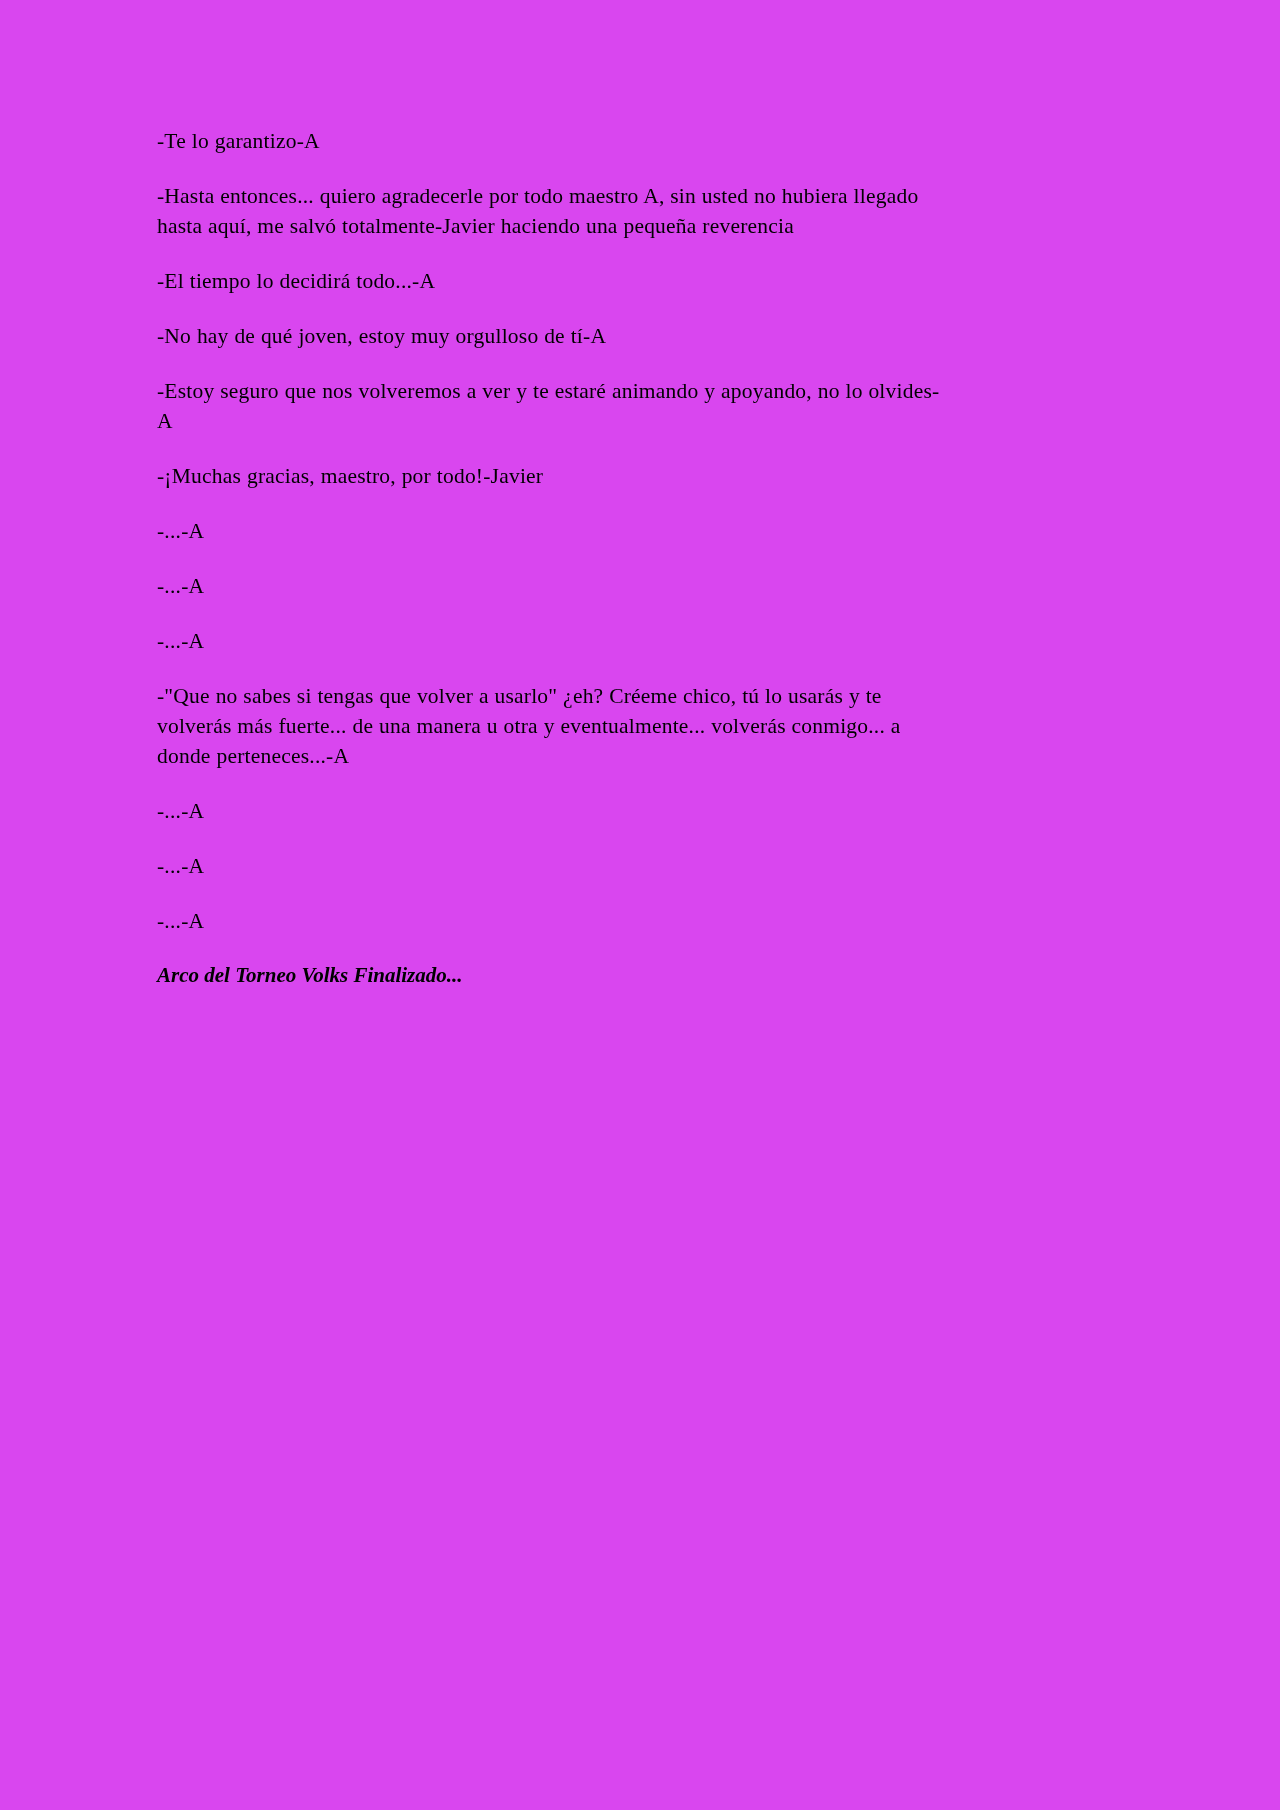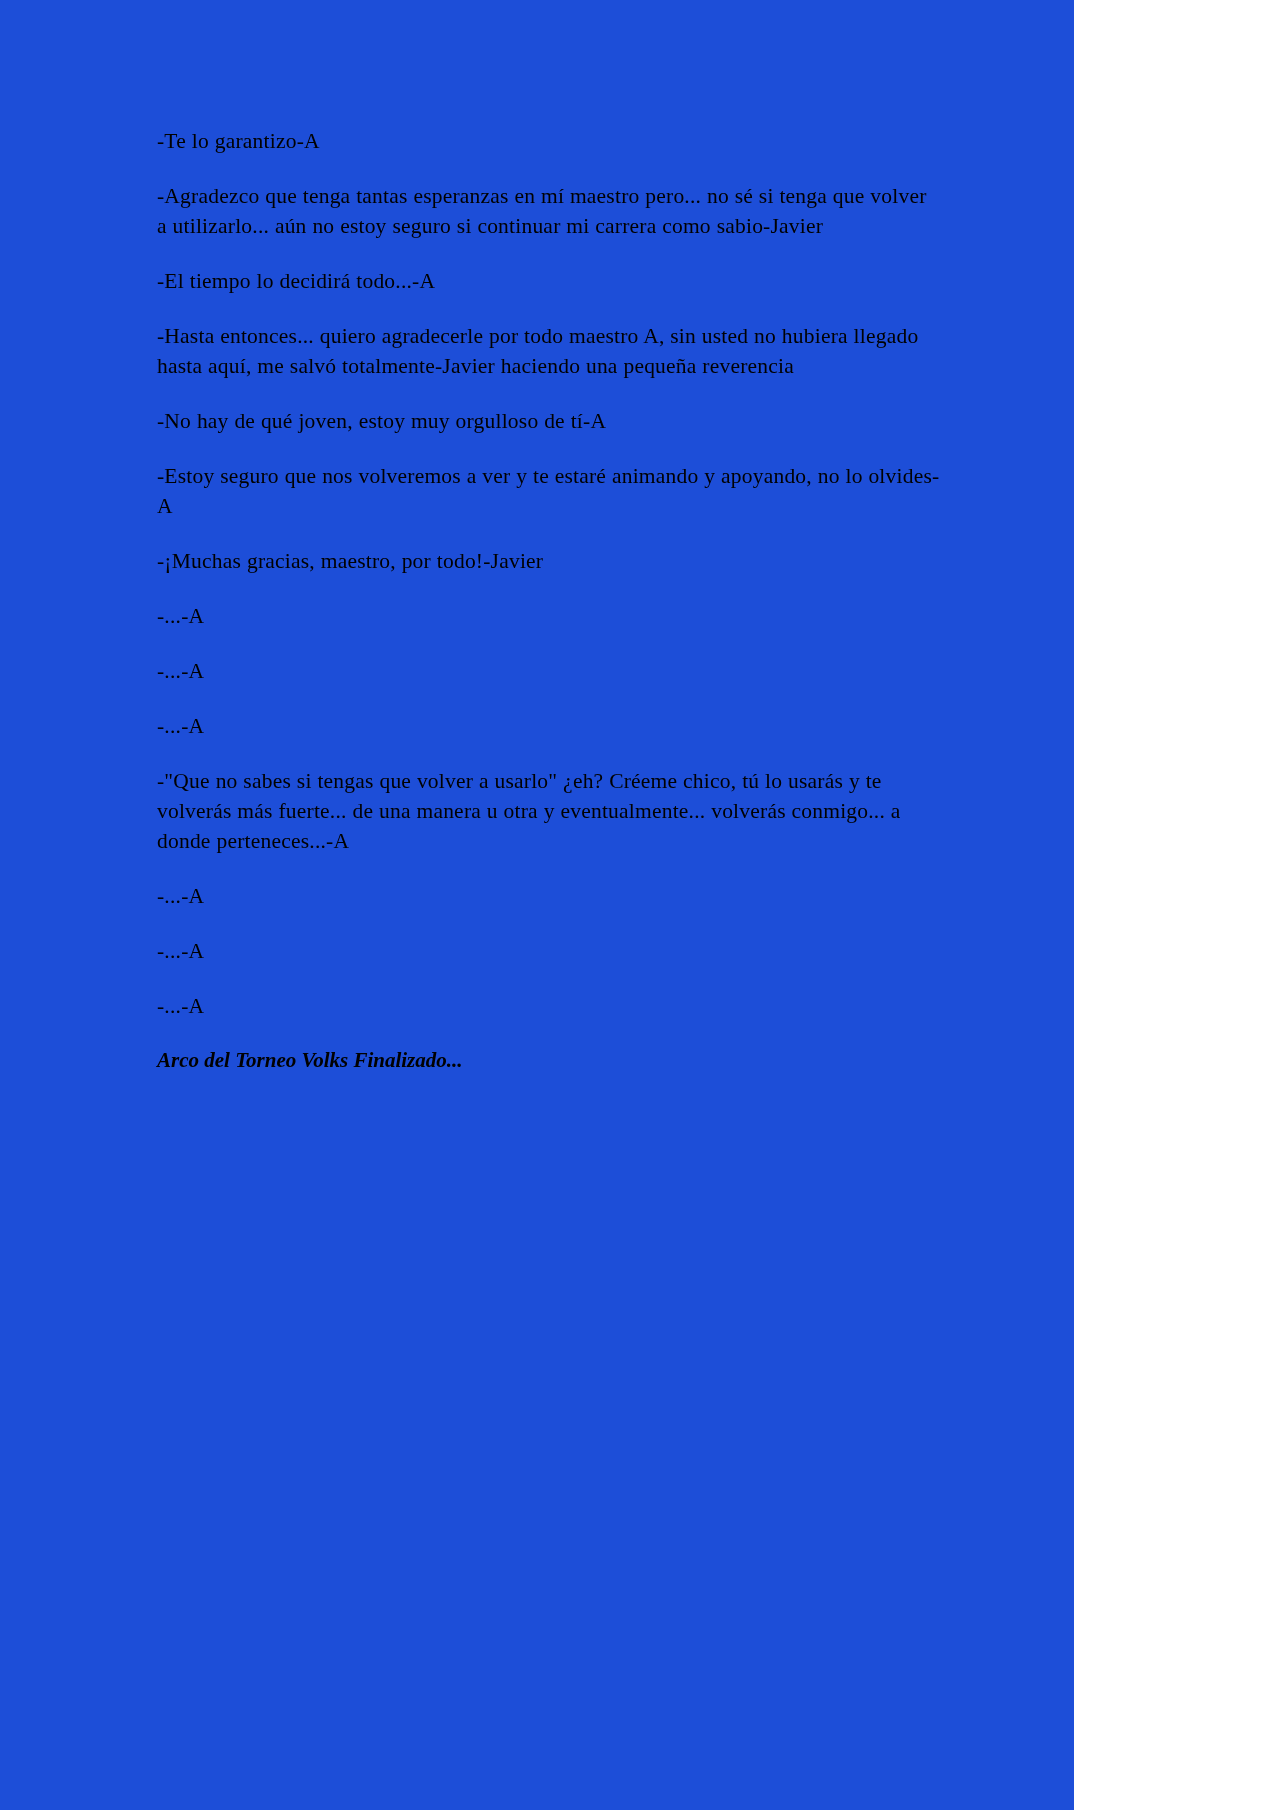--- a/index.html
+++ b/index.html
@@ -7,23 +7,23 @@
     margin: 0;
     padding: 0;
     background: #ffffff;
   }
   body {
     font-family: "Liberation Serif", "DejaVu Serif", serif;
     color: #000000;
   }
   .page {
     position: relative;
-    width: 1074px;
+    width: 1280px;
     height: 1810px;
-    background: #1d4ed8;
+    background: #d946ef;
     box-sizing: border-box;
     overflow: hidden;
   }
   .content {
     position: absolute;
     left: 157px;
     top: 126px;
     width: 785px;
   }
   .para {
@@ -47,23 +47,22 @@
     margin-top: 18px;
   }
 </style>
 </head>
 <body>
 
 <div class="page">
   <div class="content">
 
     <p class="para">-Te lo garantizo-A</p>
-    <p class="para">-Agradezco que tenga tantas esperanzas en mí maestro pero... no sé si tenga que volver a utilizarlo... aún no estoy seguro si continuar mi carrera como sabio-Javier</p>
+    <p class="para">-Hasta entonces... quiero agradecerle por todo maestro A, sin usted no hubiera llegado hasta aquí, me salvó totalmente-Javier haciendo una pequeña reverencia</p>
     <p class="para">-El tiempo lo decidirá todo...-A</p>
-    <p class="para">-Hasta entonces... quiero agradecerle por todo maestro A, sin usted no hubiera llegado hasta aquí, me salvó totalmente-Javier haciendo una pequeña reverencia</p>
     <p class="para">-No hay de qué joven, estoy muy orgulloso de tí-A</p>
     <p class="para">-Estoy seguro que nos volveremos a ver y te estaré animando y apoyando, no lo olvides-A</p>
     <p class="para">-¡Muchas gracias, maestro, por todo!-Javier</p>
     <p class="para">-...-A</p>
     <p class="para">-...-A</p>
     <p class="para">-...-A</p>
     <p class="para">-"Que no sabes si tengas que volver a usarlo" ¿eh? Créeme chico, tú lo usarás y te volverás más fuerte... de una manera u otra y eventualmente... volverás conmigo... a donde perteneces...-A</p>
     <p class="para">-...-A</p>
     <p class="para">-...-A</p>
     <p class="para">-...-A</p>

